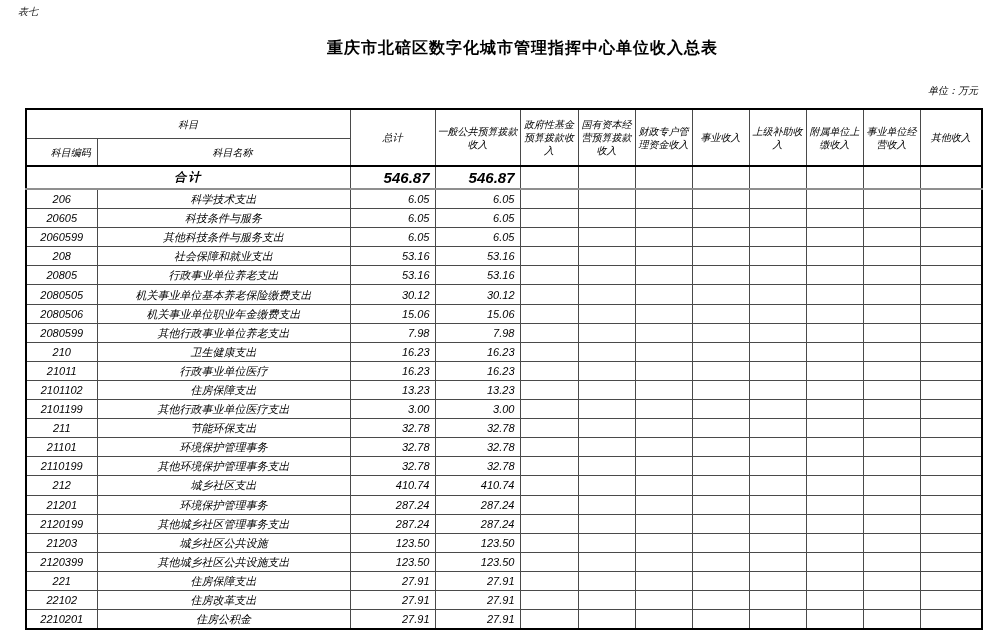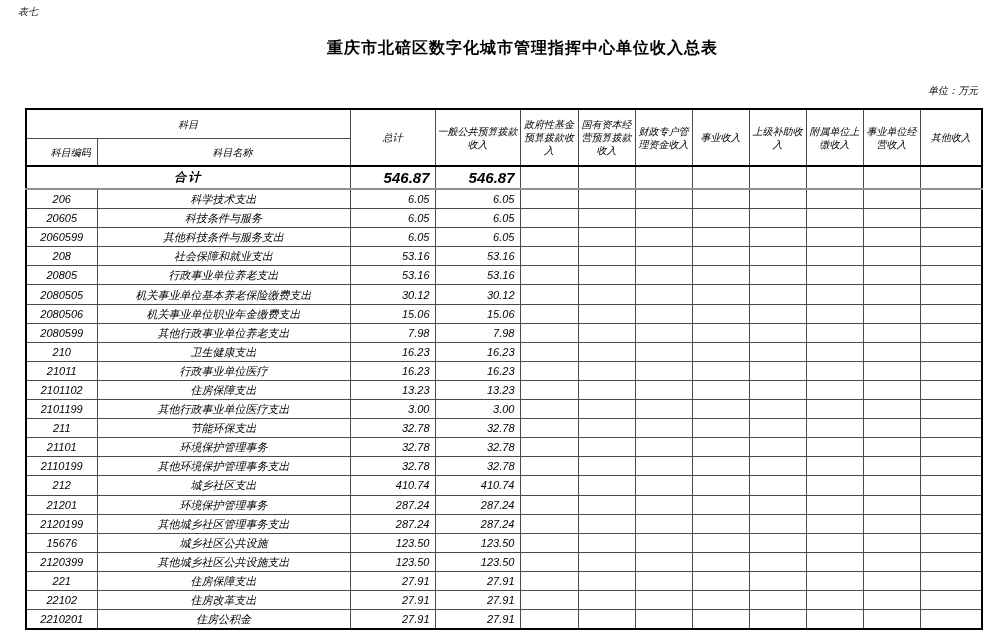--- a/index.html
+++ b/index.html
@@ -382,21 +382,21 @@
         <td class="num"></td>
         <td class="num"></td>
         <td class="num"></td>
         <td class="num"></td>
         <td class="num"></td>
         <td class="num"></td>
         <td class="num"></td>
         <td class="num"></td>
       </tr>
       <tr class="data-row">
-        <td class="code lv2">15676</td>
+        <td class="code lv2">21203</td>
         <td class="name nlv2">城乡社区公共设施</td>
         <td class="num">123.50</td>
         <td class="num">123.50</td>
         <td class="num"></td>
         <td class="num"></td>
         <td class="num"></td>
         <td class="num"></td>
         <td class="num"></td>
         <td class="num"></td>
         <td class="num"></td>

